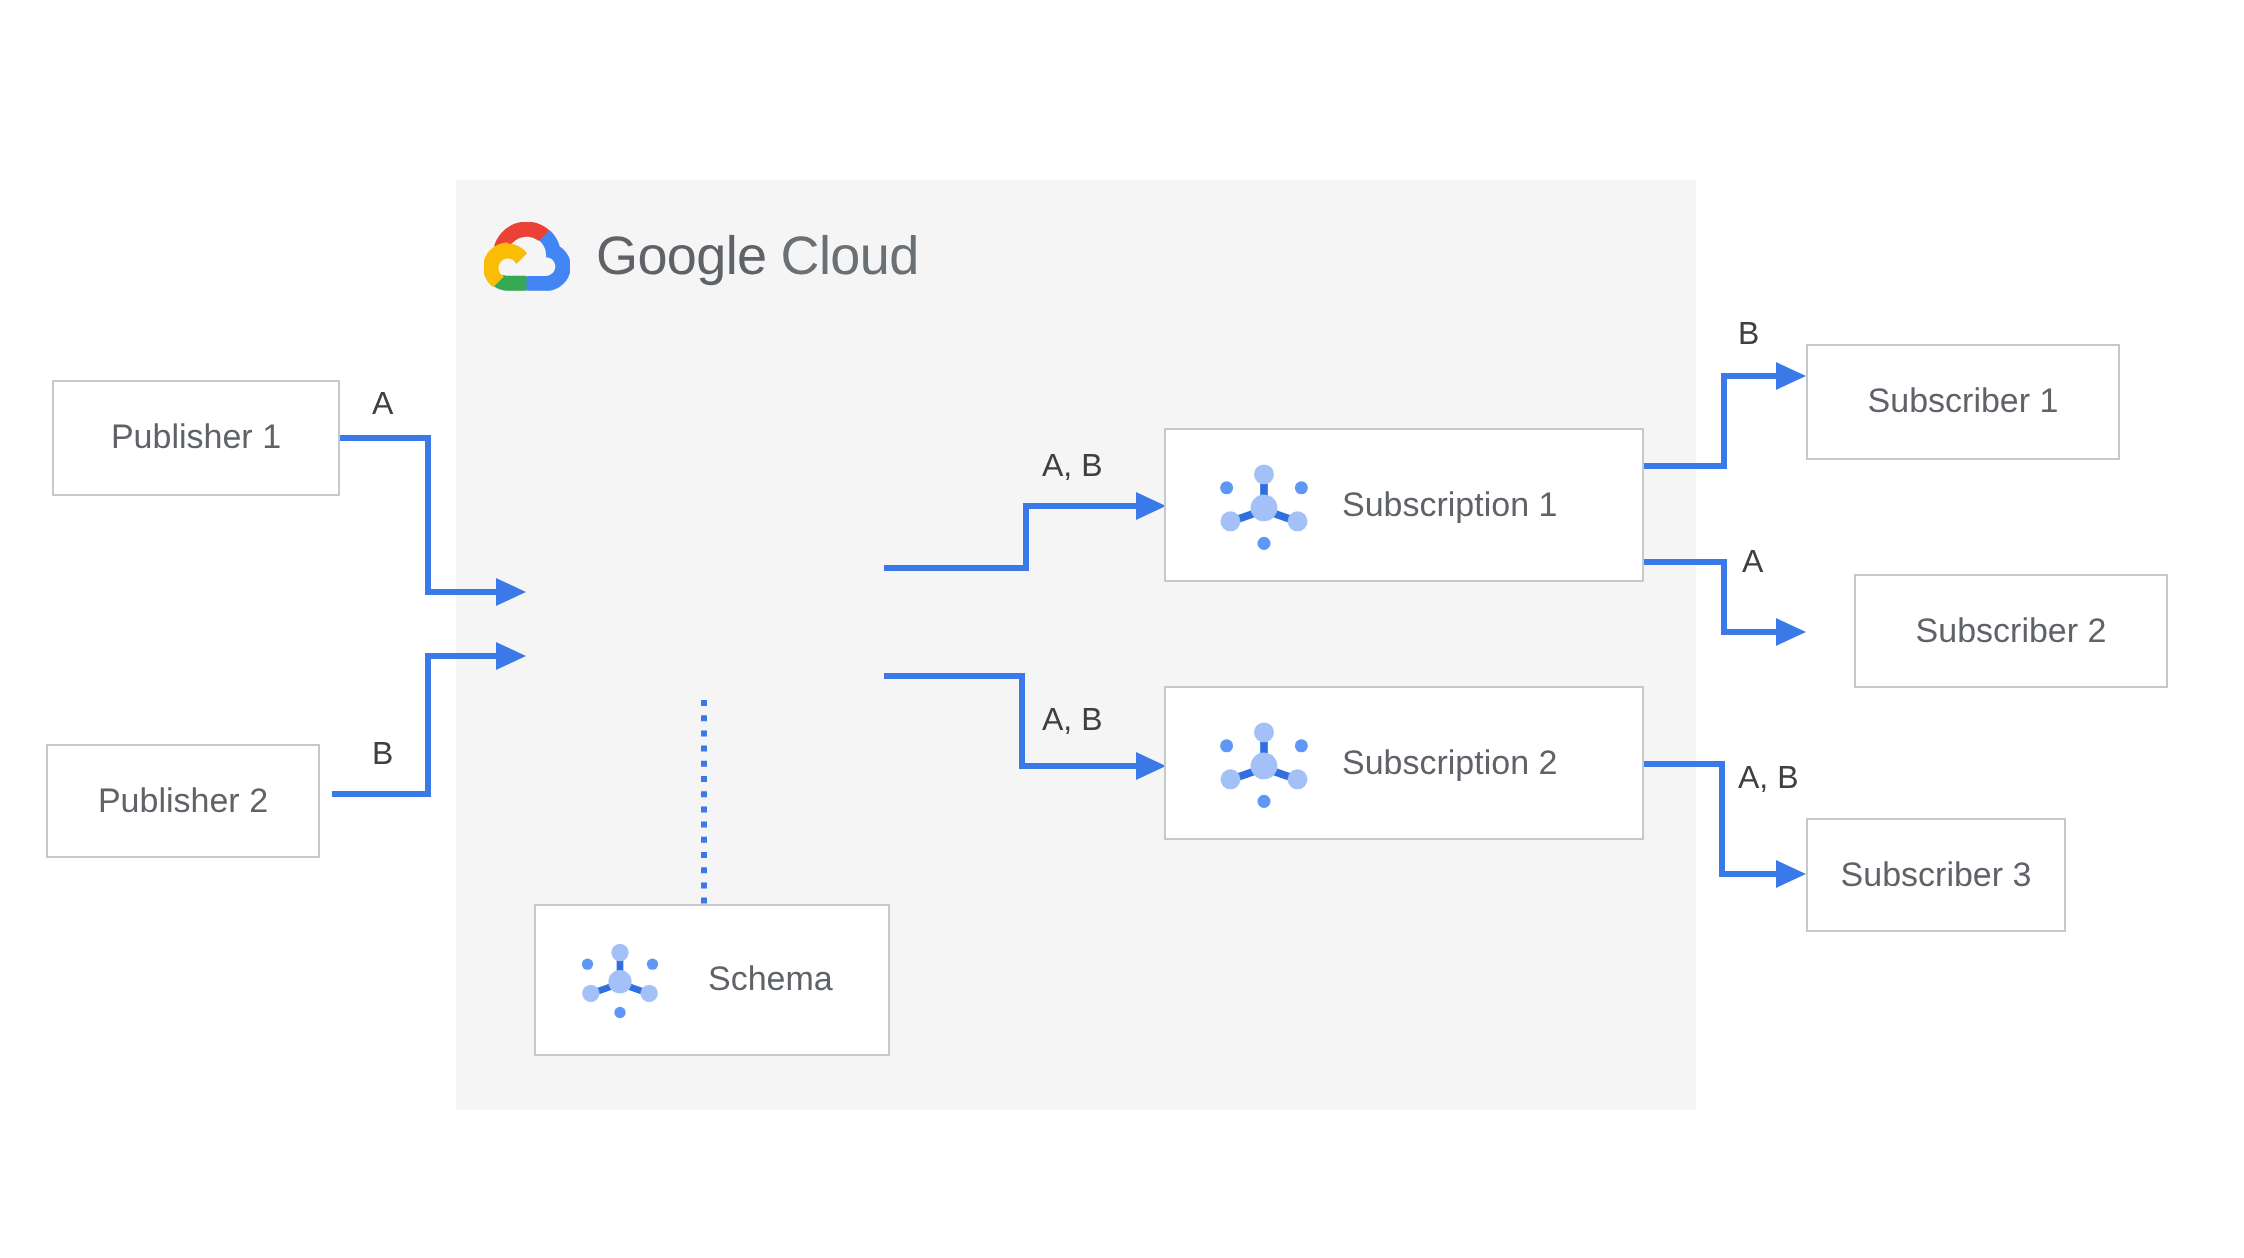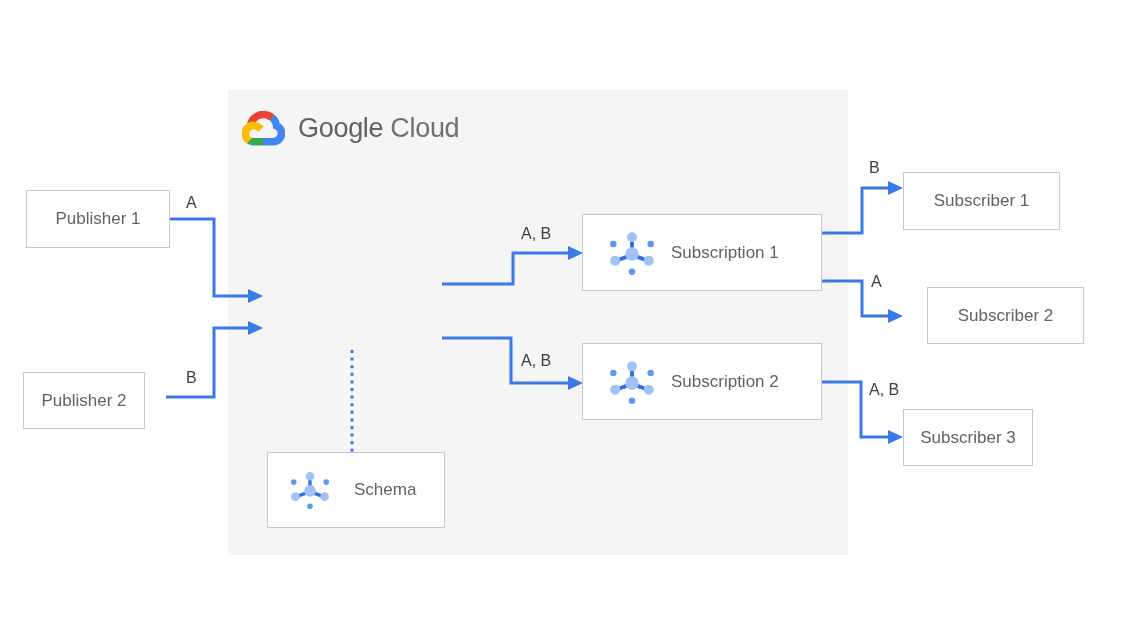--- a/index.html
+++ b/index.html
@@ -21,21 +21,21 @@
   .connectors path.dotted{fill:none;stroke:var(--arrow);stroke-width:3;stroke-dasharray:3 4.6;}
   .connectors polygon{fill:var(--arrow);}
   .node{position:absolute;background:#fff;border:1px solid var(--border);
         display:flex;align-items:center;justify-content:center;
         font-size:17px;color:var(--node-text);}
   .node.iconic{justify-content:flex-start;}
   .pubsub-ic circle.l{fill:var(--ic-light);} .pubsub-ic circle.m{fill:var(--ic-mid);}
   .pubsub-ic line{stroke:var(--ic-dark);stroke-width:4;}
   .edge-label{position:absolute;font-size:16px;color:var(--label-text);white-space:nowrap;}
   #n-publisher1{left:26px;top:190px;width:144px;height:58px;}
-  #n-publisher2{left:23px;top:372px;width:122px;height:57px;}
+  #n-publisher2{left:23px;top:372px;width:137px;height:57px;}
   #n-topic{left:263px;top:270px;width:179px;height:79px;padding-left:20px;gap:29px;}
   #n-schema{left:255px;top:452px;width:178px;height:76px;padding-left:22px;gap:24px;margin-left:12px;}
   #n-subscription1{left:582px;top:214px;width:240px;height:77px;padding-left:26px;gap:16px;}
   #n-subscription2{left:582px;top:343px;width:240px;height:77px;padding-left:26px;gap:16px;}
   #n-subscriber1{left:903px;top:172px;width:157px;height:58px;}
   #n-subscriber2{left:903px;top:287px;width:157px;height:57px;margin-left:24px;}
   #n-subscriber3{left:903px;top:409px;width:130px;height:57px;}
   #el-a1{left:186px;top:194px;} #el-b1{left:186px;top:369px;}
   #el-ab1{left:521px;top:225px;} #el-ab2{left:521px;top:352px;}
   #el-b2{left:869px;top:159px;} #el-a2{left:871px;top:273px;} #el-ab3{left:869px;top:381px;}

